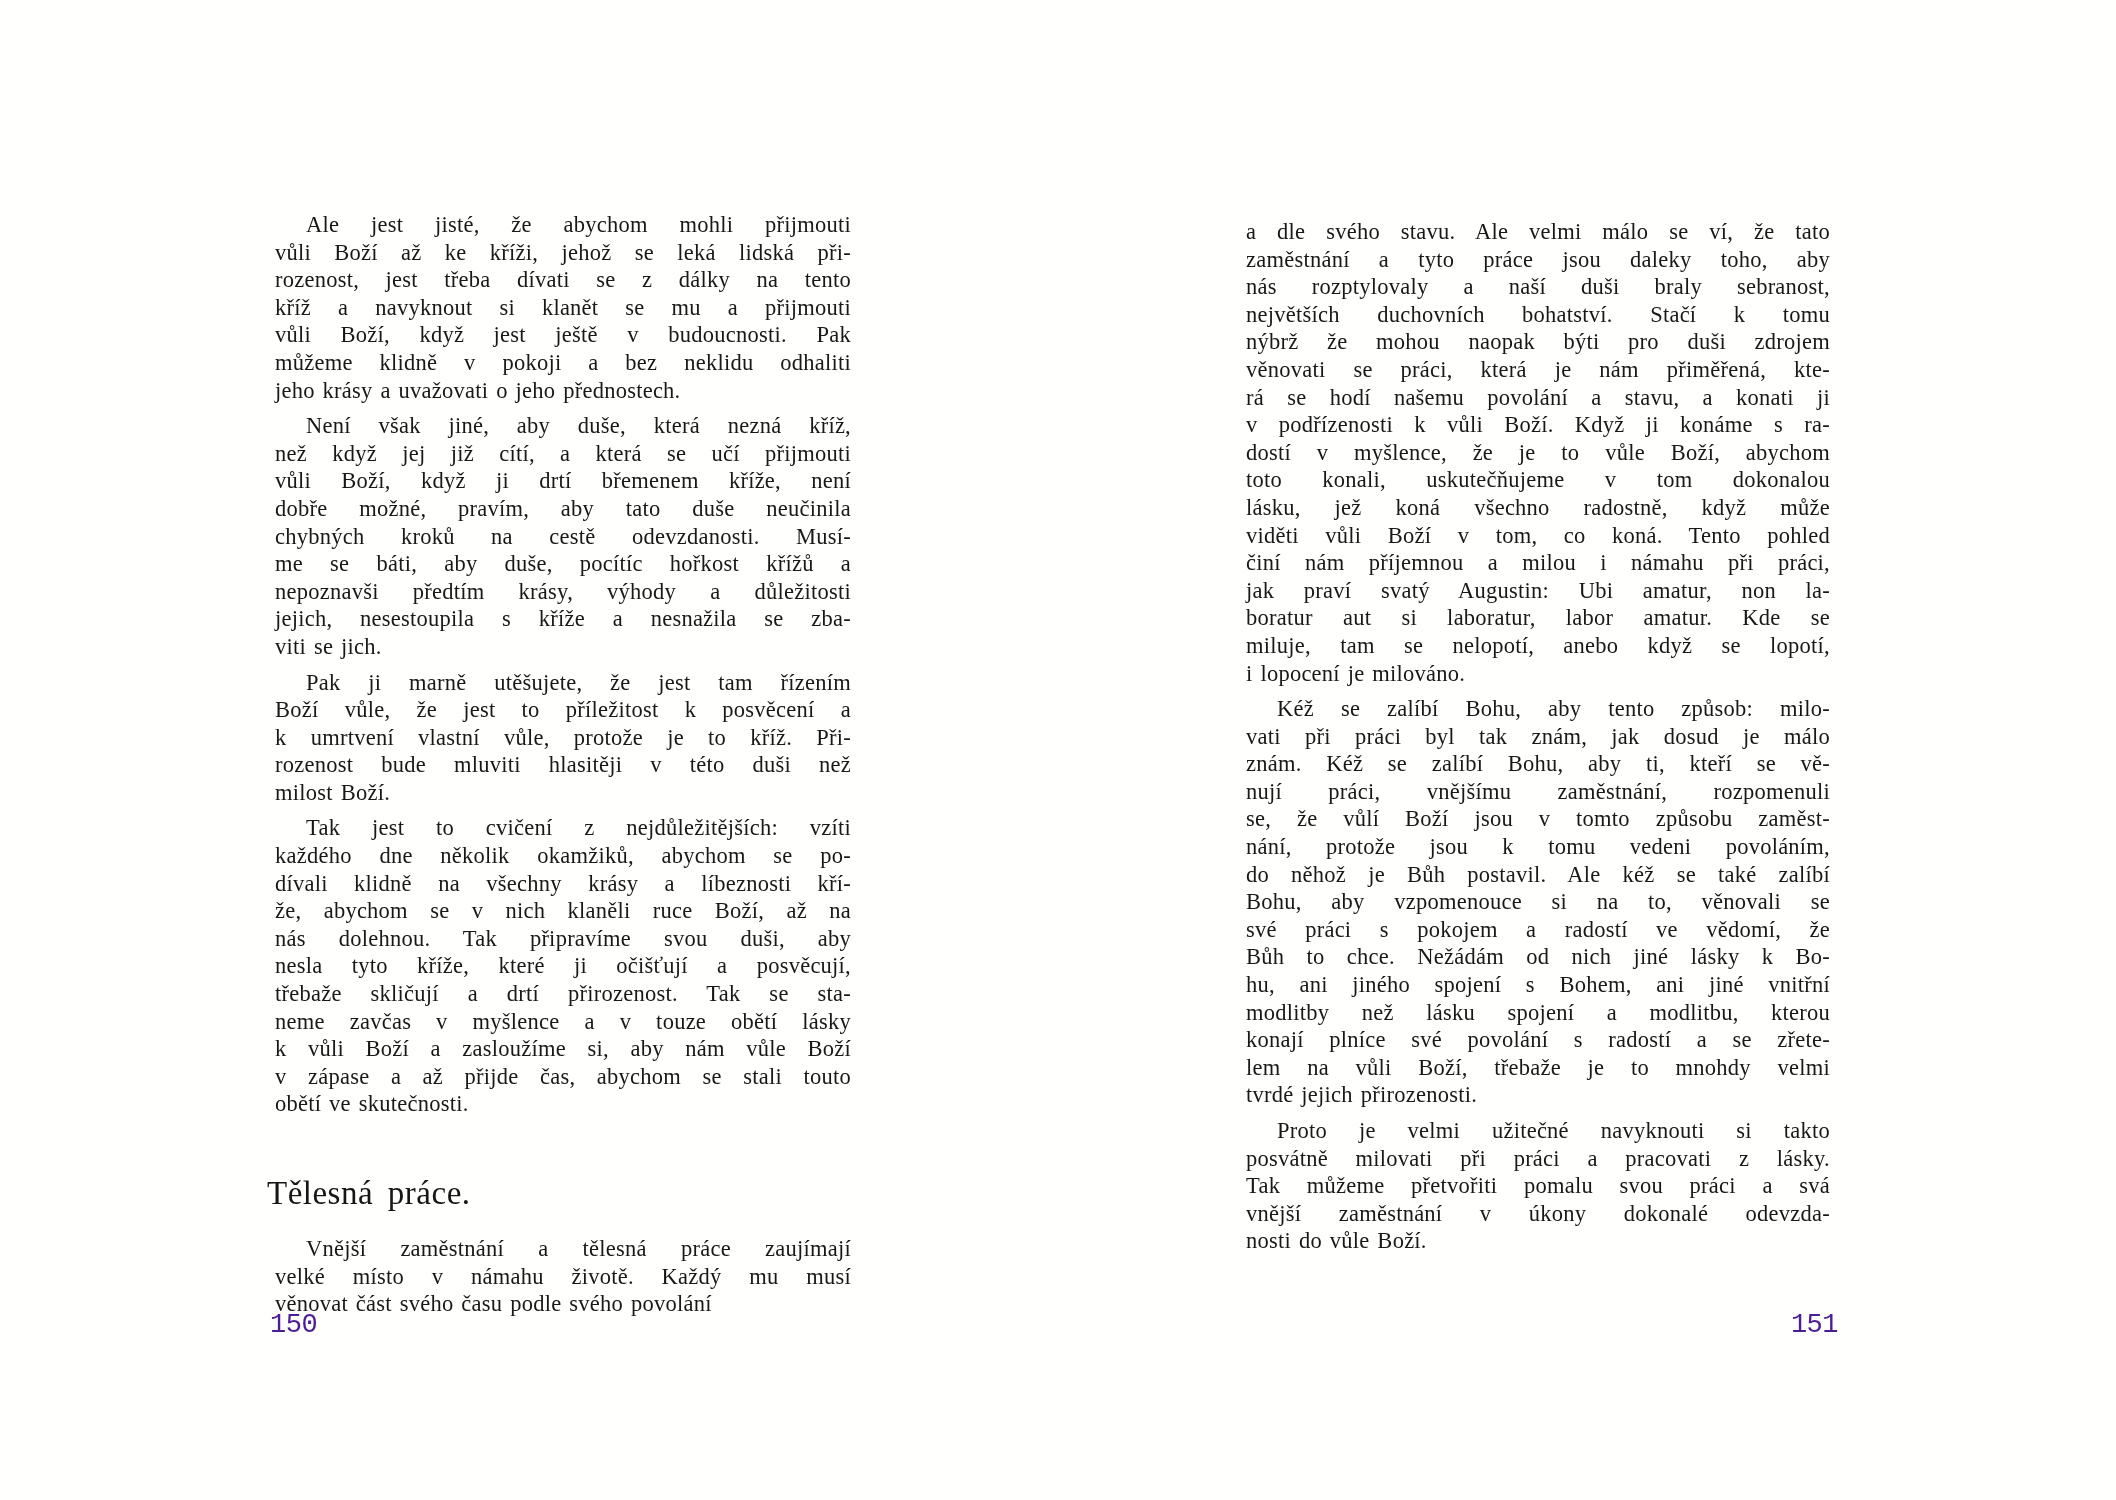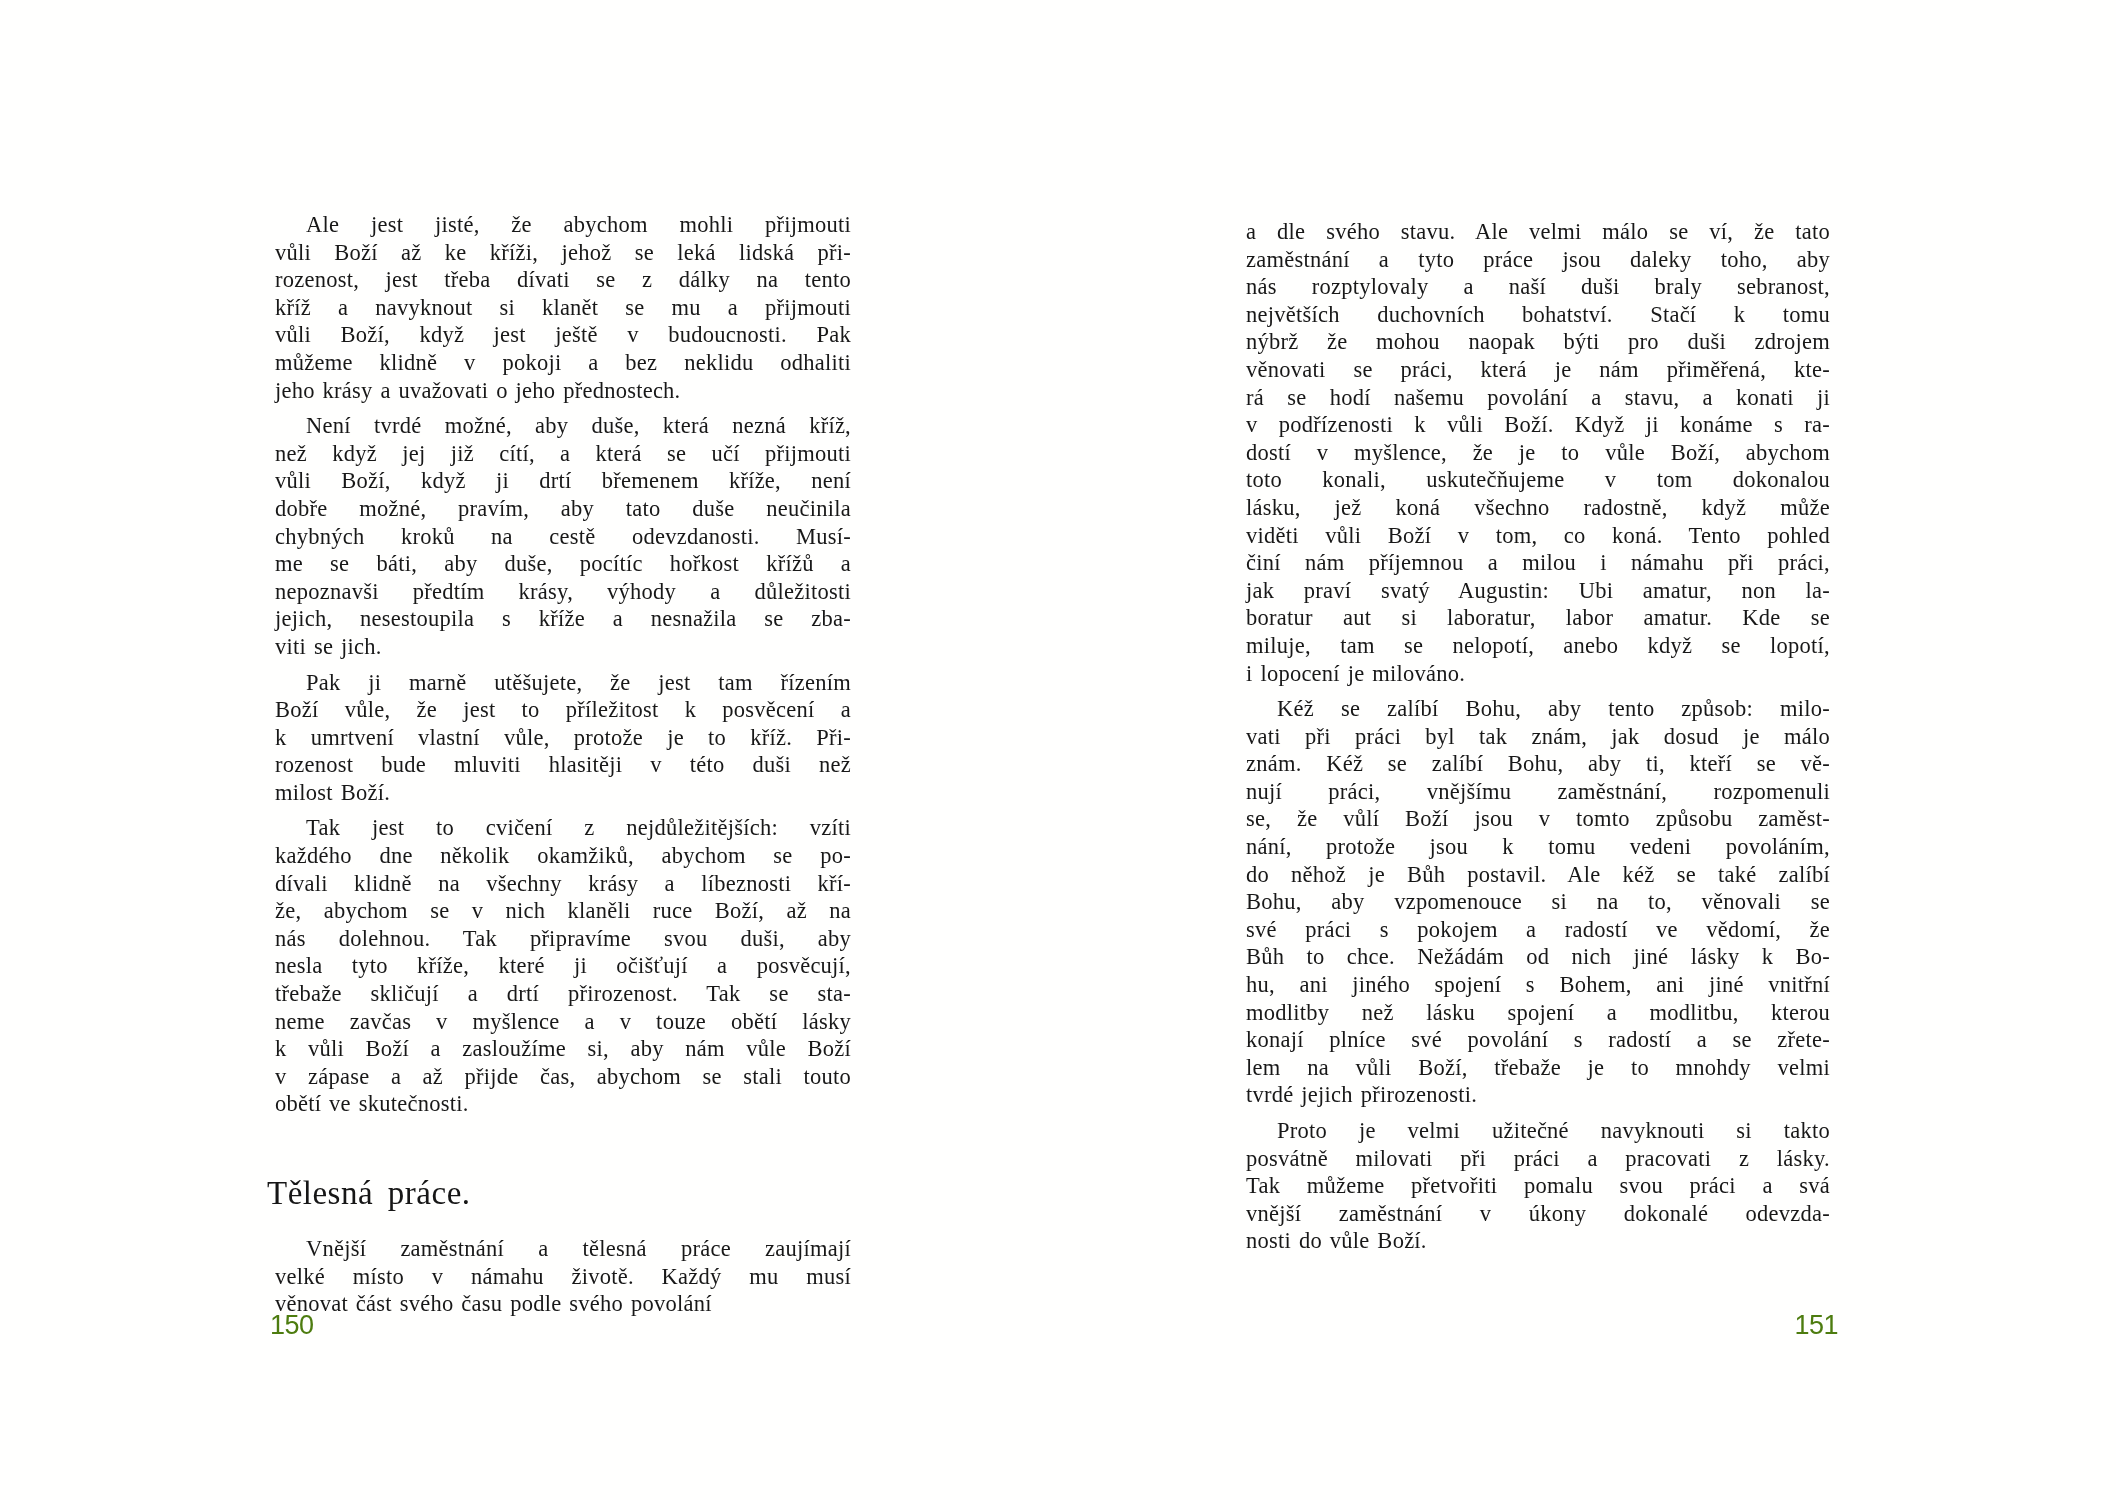--- a/index.html
+++ b/index.html
@@ -56,24 +56,24 @@
     margin-top: 60px;
     margin-bottom: 27px;
     font-size: 33px;
     line-height: 30px;
     letter-spacing: 0.5px;
     word-spacing: 6px;
     color: #161616;
   }
   .page-number {
     position: absolute;
-    font-family: Liberation Sans, sans-serif;
+    font-family: Liberation Mono, monospace;
     font-size: 27px;
     letter-spacing: -0.5px;
-    color: #4d7c0f;
+    color: #4c1d95;
   }
   #page-number-left {
     left: 270px;
     top: 1310px;
   }
   #page-number-right {
     left: 1238px;
     width: 600px;
     top: 1310px;
     text-align: right;
@@ -88,21 +88,21 @@
       <div class="para">
         <div class="line first">Ale jest jisté, že abychom mohli přijmouti</div>
         <div class="line">vůli Boží až ke kříži, jehož se leká lidská při-</div>
         <div class="line">rozenost, jest třeba dívati se z dálky na tento</div>
         <div class="line">kříž a navyknout si klanět se mu a přijmouti</div>
         <div class="line">vůli Boží, když jest ještě v budoucnosti. Pak</div>
         <div class="line">můžeme klidně v pokoji a bez neklidu odhaliti</div>
         <div class="line last">jeho krásy a uvažovati o jeho přednostech.</div>
       </div>
       <div class="para">
-        <div class="line first">Není tvrdé možné, aby duše, která nezná kříž,</div>
+        <div class="line first">Není však jiné, aby duše, která nezná kříž,</div>
         <div class="line">než když jej již cítí, a která se učí přijmouti</div>
         <div class="line">vůli Boží, když ji drtí břemenem kříže, není</div>
         <div class="line">dobře možné, pravím, aby tato duše neučinila</div>
         <div class="line">chybných kroků na cestě odevzdanosti. Musí-</div>
         <div class="line">me se báti, aby duše, pocítíc hořkost křížů a</div>
         <div class="line">nepoznavši předtím krásy, výhody a důležitosti</div>
         <div class="line">jejich, nesestoupila s kříže a nesnažila se zba-</div>
         <div class="line last">viti se jich.</div>
       </div>
       <div class="para">

